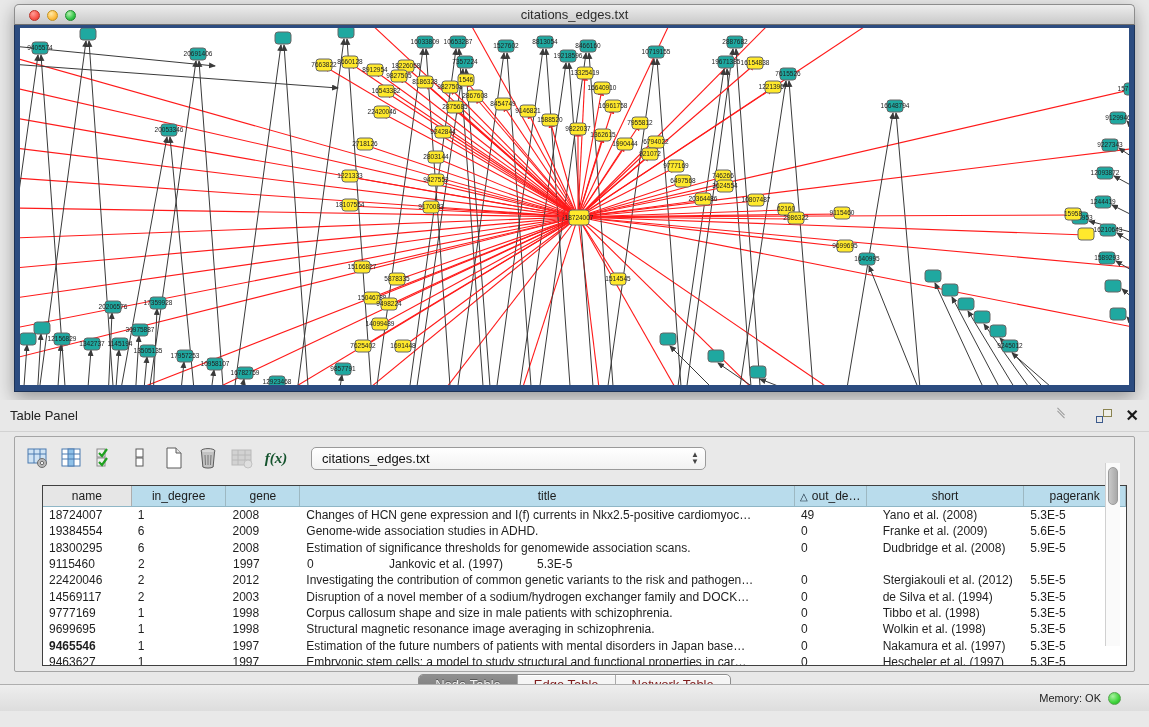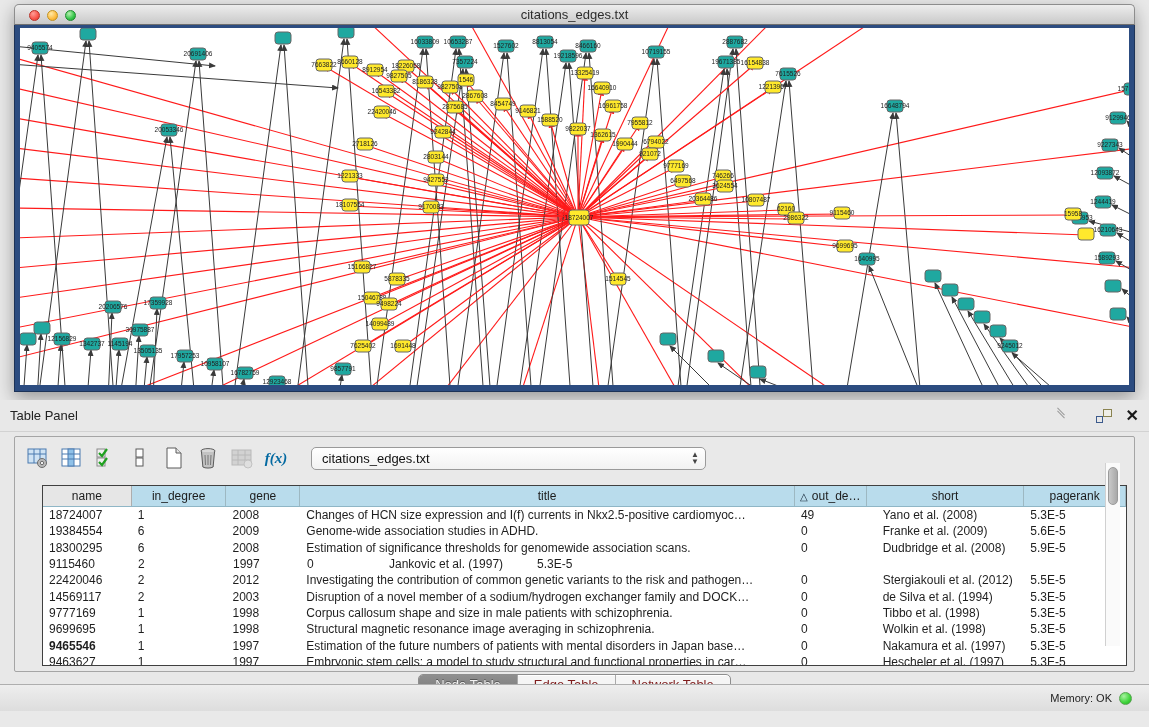--- a/index.html
+++ b/index.html
@@ -33,21 +33,21 @@
   .float-icon { width:16px; height:14px; position:relative; margin-right:14px; cursor:pointer;}
   .float-icon .sq1 { position:absolute; left:0; bottom:0; width:7px; height:7px; border:1px solid #3c5a8c; background:#e8e8e8;}
   .float-icon .sq2 { position:absolute; right:0; top:0; width:9px; height:8px; border:1px solid #8a8350; background:#efefe8;}
   .close-x { font-size:16px; font-weight:bold; color:#1a1a1a; cursor:pointer; line-height:14px;}
 
   .panel-body { position:absolute; left:14px; top:36px; width:1121px; height:236px;
                 background:#e9e9e9; border:1px solid #a5a5a5; border-radius:2px; }
   .toolbar { height:42px; display:flex; align-items:center; padding-left:8px; }
   .tb-icon { width:30px; height:30px; margin-right:4px; display:flex; align-items:center; justify-content:center; cursor:pointer;}
   .tb-icon svg { display:block; }
-  .fx { font-size:15px; font-style:italic; font-weight:bold; color:#0369a1; font-family:"Liberation Serif",serif;}
+  .fx { font-size:15px; font-style:italic; font-weight:bold; color:#14532d; font-family:"Liberation Serif",serif;}
   .combo { margin-left:16px; width:395px; height:23px; background:linear-gradient(#ffffff,#f2f2f2);
            border:1px solid #9a9a9a; border-radius:5px; display:flex; align-items:center;
            padding:0 6px 0 10px; font-size:13px; color:#111; cursor:pointer;}
   .combo .lbl { flex:1; }
   .combo .arrows { font-size:8px; color:#444; line-height:7px; text-align:center; }
 
   .tablewrap { position:absolute; left:7px; right:7px; top:48px; bottom:5px; background:#f0abfc;
                border:1px solid #404040; overflow:hidden;margin-left:20px; }
   .thead { display:flex; height:21px; border-bottom:1px solid #8fb6c6; background:#b9dcec; }
   .th { font-size:12px; color:#1c1c1c; display:flex; align-items:center; justify-content:center;
@@ -67,21 +67,21 @@
          background:#f5f5f5; height:21px; box-shadow:inset 0 1px 0 #fff; }
   .seg .tab { font-size:13px; padding:0 16px; display:flex; align-items:center; color:#7f1d1d;
               border-right:1px solid #aaa; cursor:pointer; }
   .seg .tab:last-child { border-right:none; }
   .seg .tab.active { background:linear-gradient(#8f8f8f,#7a7a7a); color:#f2f2f2;
                      text-shadow:0 -1px 0 #555; }
 
   
   .statusbar { position:absolute; left:0; top:684px; width:1149px; height:27px;
                background:linear-gradient(#eeeeee,#dddddd); border-top:1px solid #aeaeae;
-               display:flex; align-items:center; justify-content:flex-end; padding-right:17px; }
+               display:flex; align-items:center; justify-content:flex-end; padding-right:28px; }
   .mem-label { font-size:11px; color:#222; margin-right:7px; }
   .mem-dot { width:13px; height:13px; border-radius:50%;
              background:radial-gradient(circle at 35% 30%, #a8f2a0,#3ed43a 60%,#23a823);
              border:1px solid #56a34f; cursor:pointer;}
 </style>
 </head>
 <body>
 
 <div class="gwin">
   <div class="titlebar">
@@ -562,21 +562,21 @@
           </div>
           <div class="th" style="width: 102px;">
             <span>pagerank</span>
           </div>
         </div>
       <div id="tbody">
           <div class="trow">
             <div class="td" style="width: 89px;">18724007</div>
             <div class="td" style="width: 95px;">1</div>
             <div class="td" style="width: 74px;">2008</div>
-            <div class="td" style="width: 496px;">Changes of HCN size expression and I(f) currents in Nkx2.5-positive cardiomyoc…</div>
+            <div class="td" style="width: 496px;">Changes of HCN gene expression and I(f) currents in Nkx2.5-positive cardiomyoc…</div>
             <div class="td" style="width: 72px;">49</div>
             <div class="td" style="width: 158px; padding-left: 16px;">Yano et al. (2008)</div>
             <div class="td" style="width: 102px;">5.3E-5</div>
           </div>
           <div class="trow">
             <div class="td" style="width: 89px;">19384554</div>
             <div class="td" style="width: 95px;">6</div>
             <div class="td" style="width: 74px;">2009</div>
             <div class="td" style="width: 496px;">Genome-wide association studies in ADHD.</div>
             <div class="td" style="width: 72px;">0</div>

